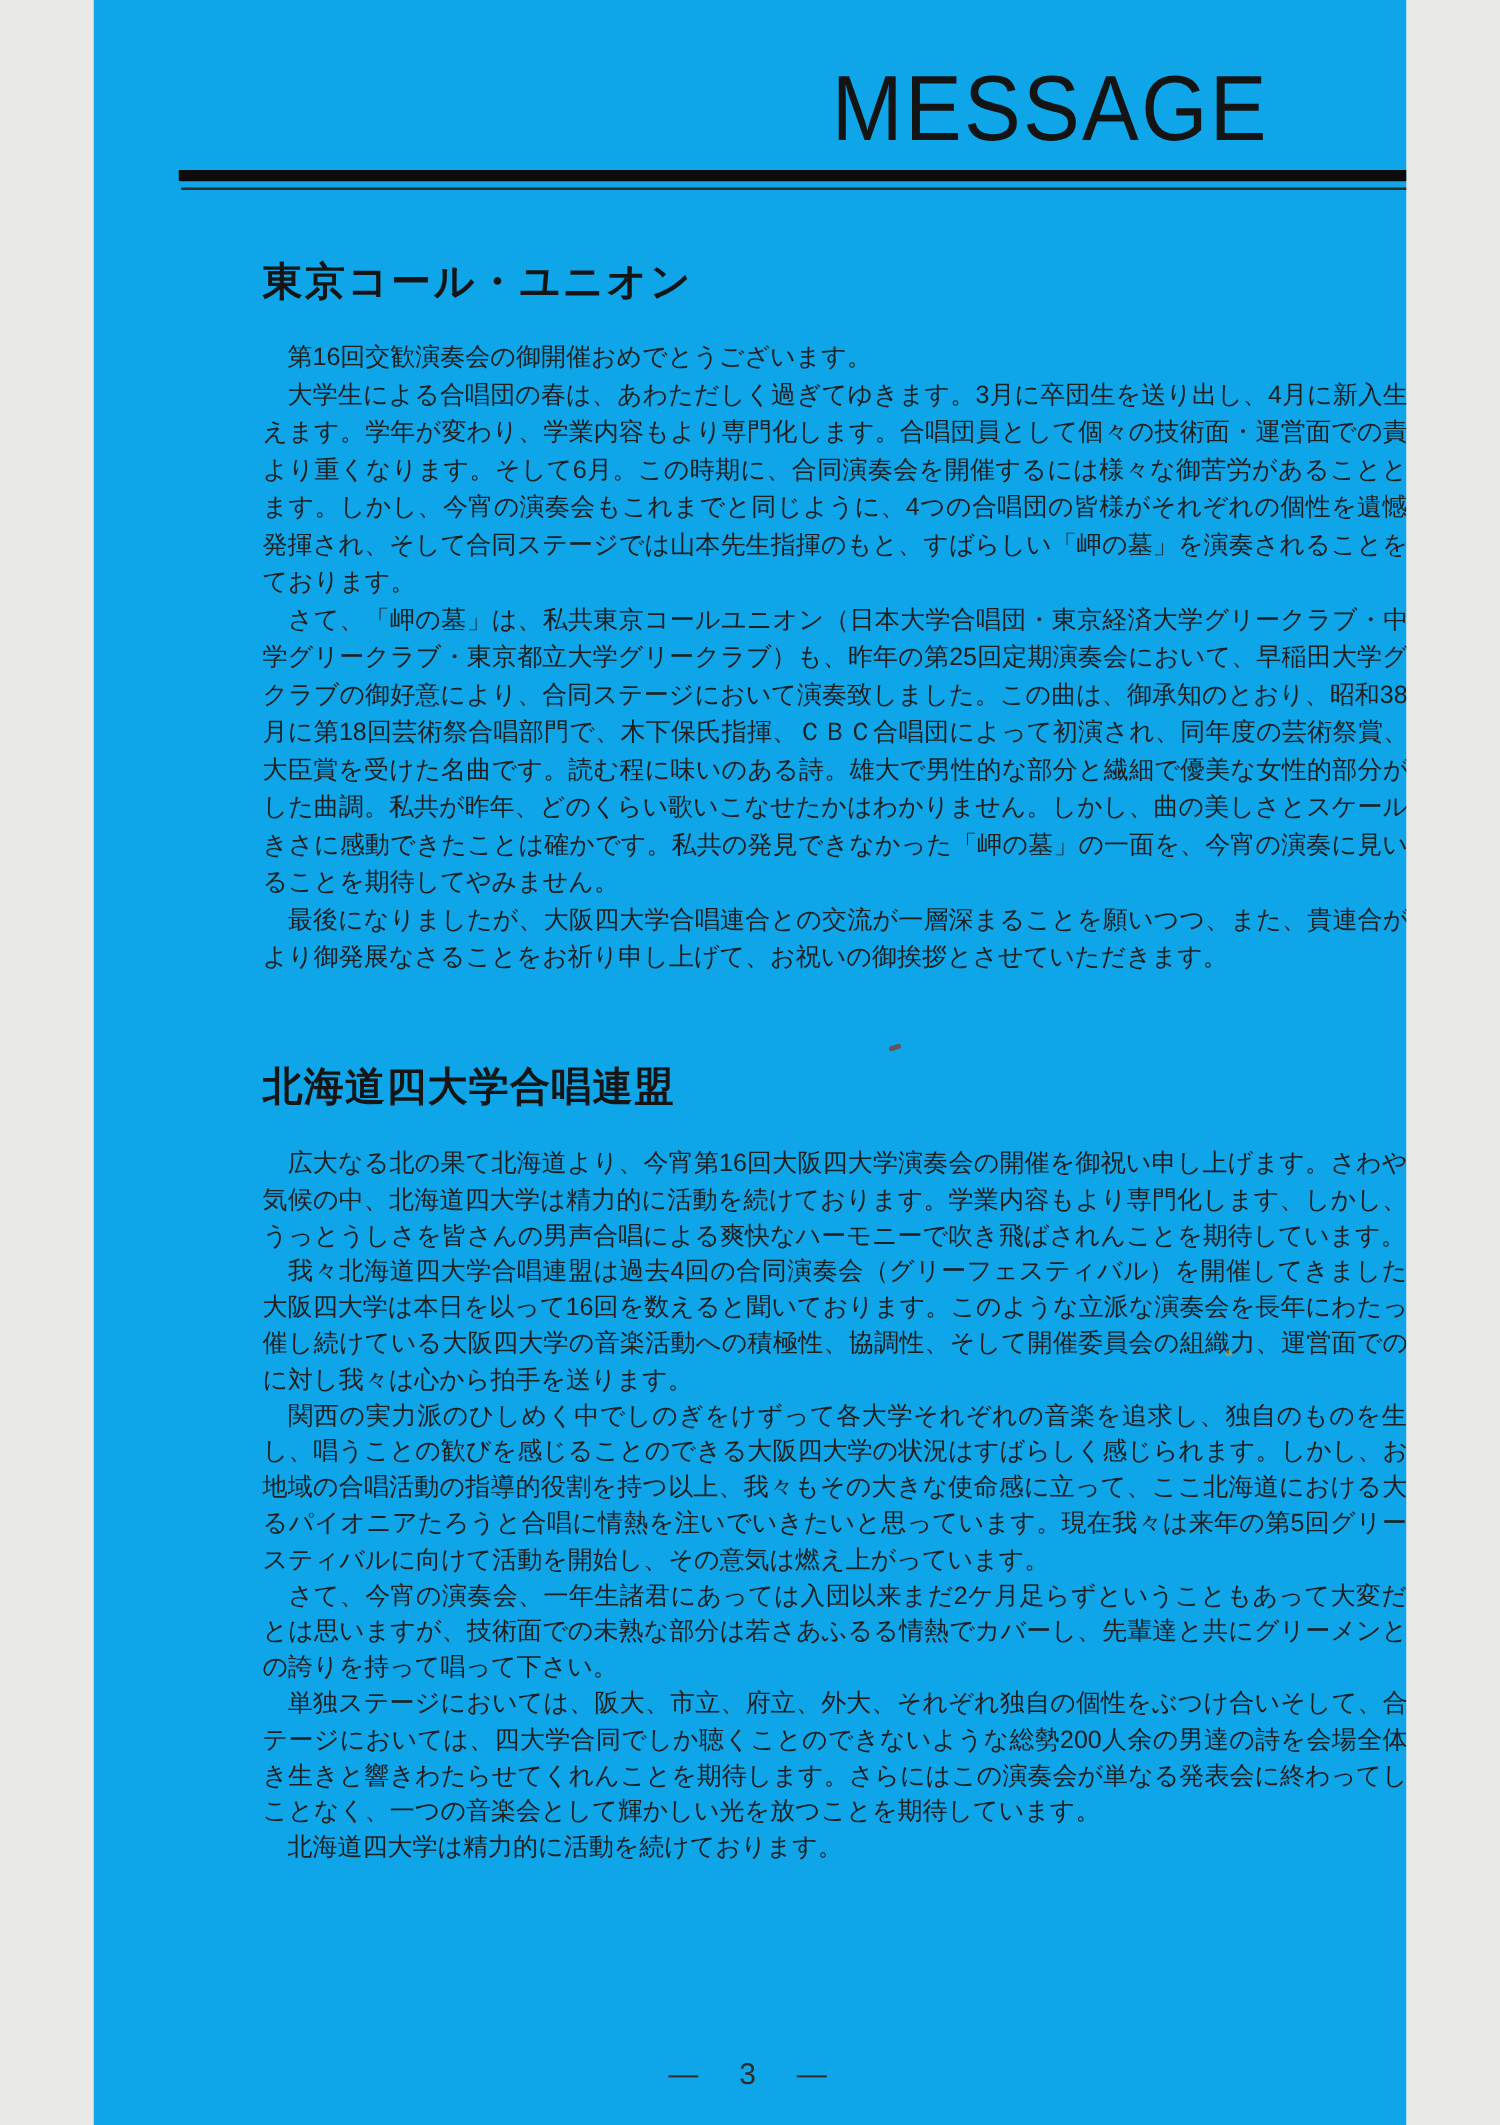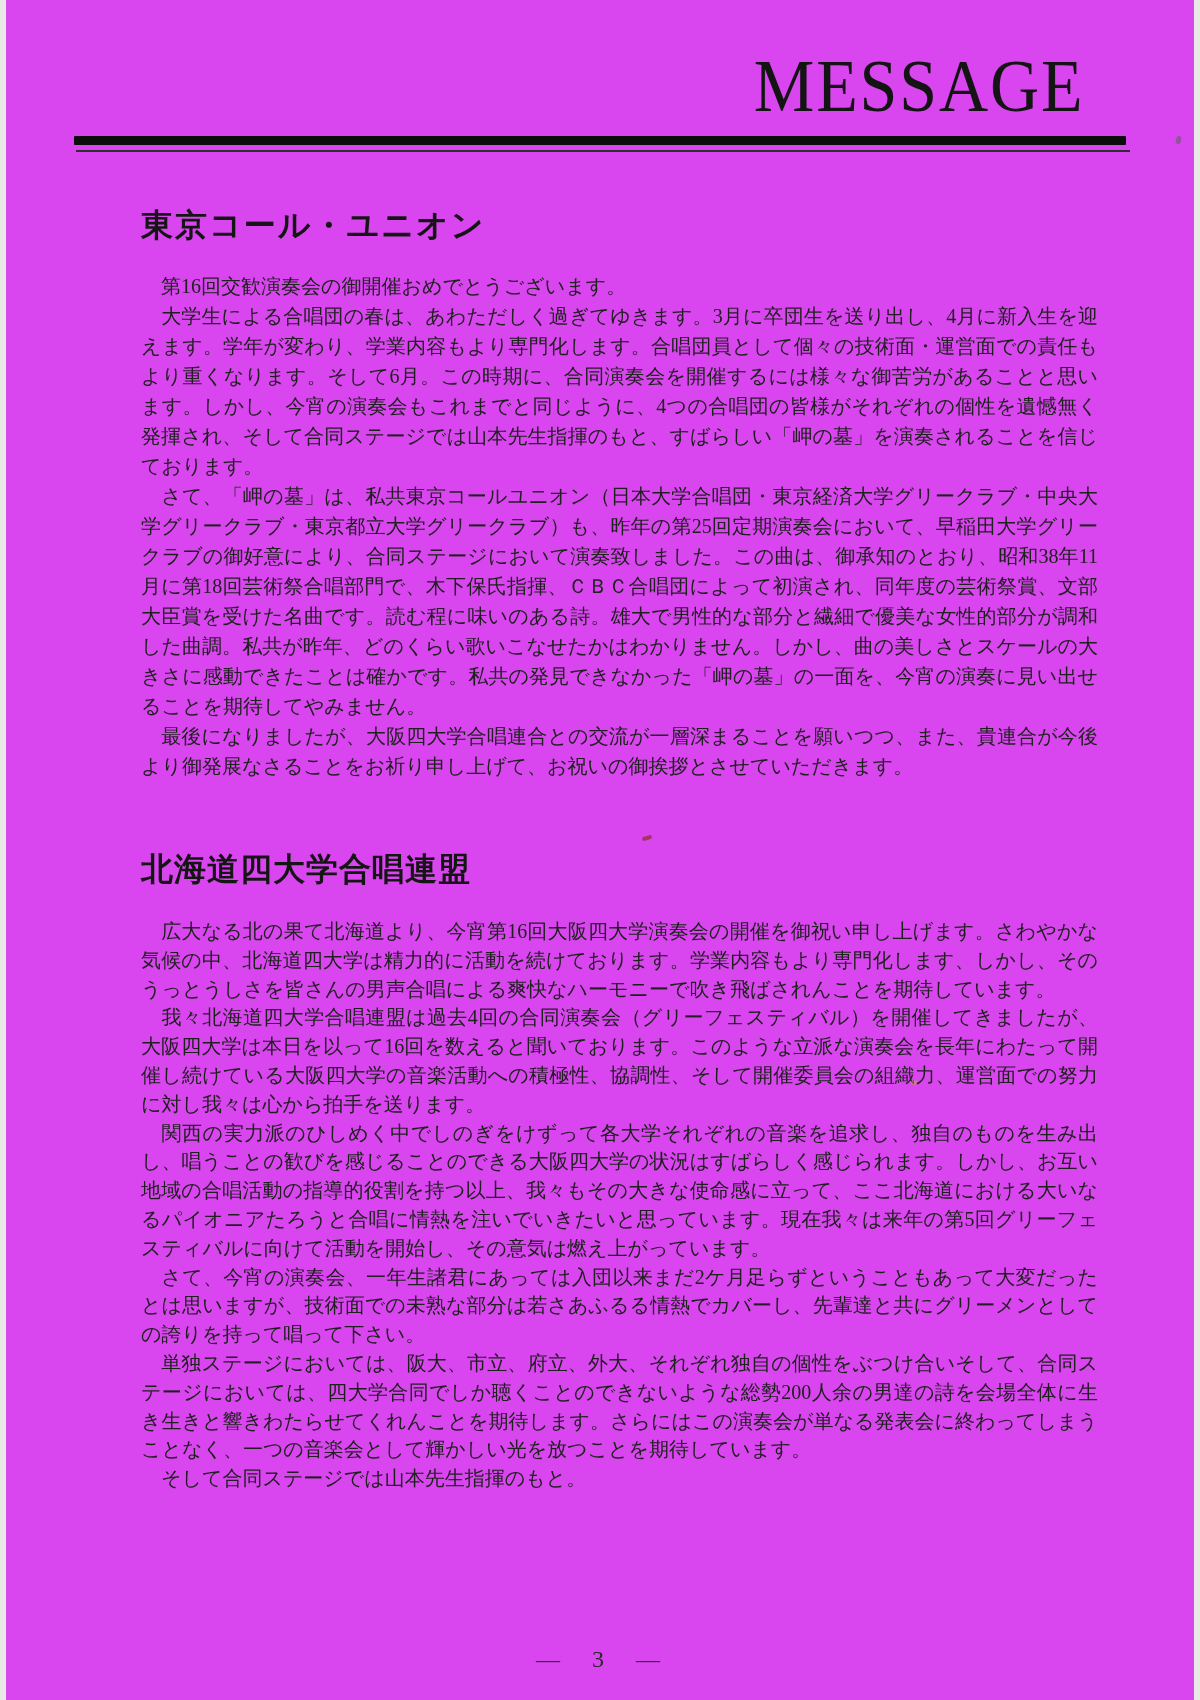--- a/index.html
+++ b/index.html
@@ -2,26 +2,26 @@
 <html lang="ja"><head>
 <meta charset="utf-8">
 <style>
   html, body {
     margin: 0;
     padding: 0;
     background: #e9e9e7;
   }
   .page {
     position: relative;
-    width: 1188px;
+    width: 1050px;
     height: 1700px;
     margin: 0 auto;
-    background: #d946ef;
+    background: #0ea5e9;
     overflow: hidden;
-    font-family: Liberation Serif, serif;
+    font-family: Liberation Sans, sans-serif;
     color: #1f1f1f;
   }
 
   
   .message-title {
     position: absolute;
     top: 44px;
     right: 110px;
     margin: 0;
     font-size: 74px;
@@ -137,21 +137,21 @@
     <p class="para">　最後になりましたが、大阪四大学合唱連合との交流が一層深まることを願いつつ、また、貴連合が今後より御発展なさることをお祈り申し上げて、お祝いの御挨拶とさせていただきます。</p>
   </section>
 
   <section class="section section-2">
     <h2 class="section-heading">北海道四大学合唱連盟</h2>
     <p class="para">　広大なる北の果て北海道より、今宵第16回大阪四大学演奏会の開催を御祝い申し上げます。さわやかな気候の中、北海道四大学は精力的に活動を続けております。学業内容もより専門化します、しかし、そのうっとうしさを皆さんの男声合唱による爽快なハーモニーで吹き飛ばされんことを期待しています。</p>
     <p class="para">　我々北海道四大学合唱連盟は過去4回の合同演奏会（グリーフェスティバル）を開催してきましたが、大阪四大学は本日を以って16回を数えると聞いております。このような立派な演奏会を長年にわたって開催し続けている大阪四大学の音楽活動への積極性、協調性、そして開催委員会の組織力、運営面での努力に対し我々は心から拍手を送ります。</p>
     <p class="para">　関西の実力派のひしめく中でしのぎをけずって各大学それぞれの音楽を追求し、独自のものを生み出し、唱うことの歓びを感じることのできる大阪四大学の状況はすばらしく感じられます。しかし、お互い地域の合唱活動の指導的役割を持つ以上、我々もその大きな使命感に立って、ここ北海道における大いなるパイオニアたろうと合唱に情熱を注いでいきたいと思っています。現在我々は来年の第5回グリーフェスティバルに向けて活動を開始し、その意気は燃え上がっています。</p>
     <p class="para">　さて、今宵の演奏会、一年生諸君にあっては入団以来まだ2ケ月足らずということもあって大変だったとは思いますが、技術面での未熟な部分は若さあふるる情熱でカバーし、先輩達と共にグリーメンとしての誇りを持って唱って下さい。</p>
     <p class="para">　単独ステージにおいては、阪大、市立、府立、外大、それぞれ独自の個性をぶつけ合いそして、合同ステージにおいては、四大学合同でしか聴くことのできないような総勢200人余の男達の詩を会場全体に生き生きと響きわたらせてくれんことを期待します。さらにはこの演奏会が単なる発表会に終わってしまうことなく、一つの音楽会として輝かしい光を放つことを期待しています。</p>
-    <p class="para">　そして合同ステージでは山本先生指揮のもと。</p>
+    <p class="para">　北海道四大学は精力的に活動を続けております。</p>
   </section>
 
   <footer>
     <div class="page-number">— 3 —</div>
   </footer>
 
   <span class="speck speck-gray"></span>
   <span class="speck speck-red"></span>
   <span class="speck speck-yellow"></span>
 

